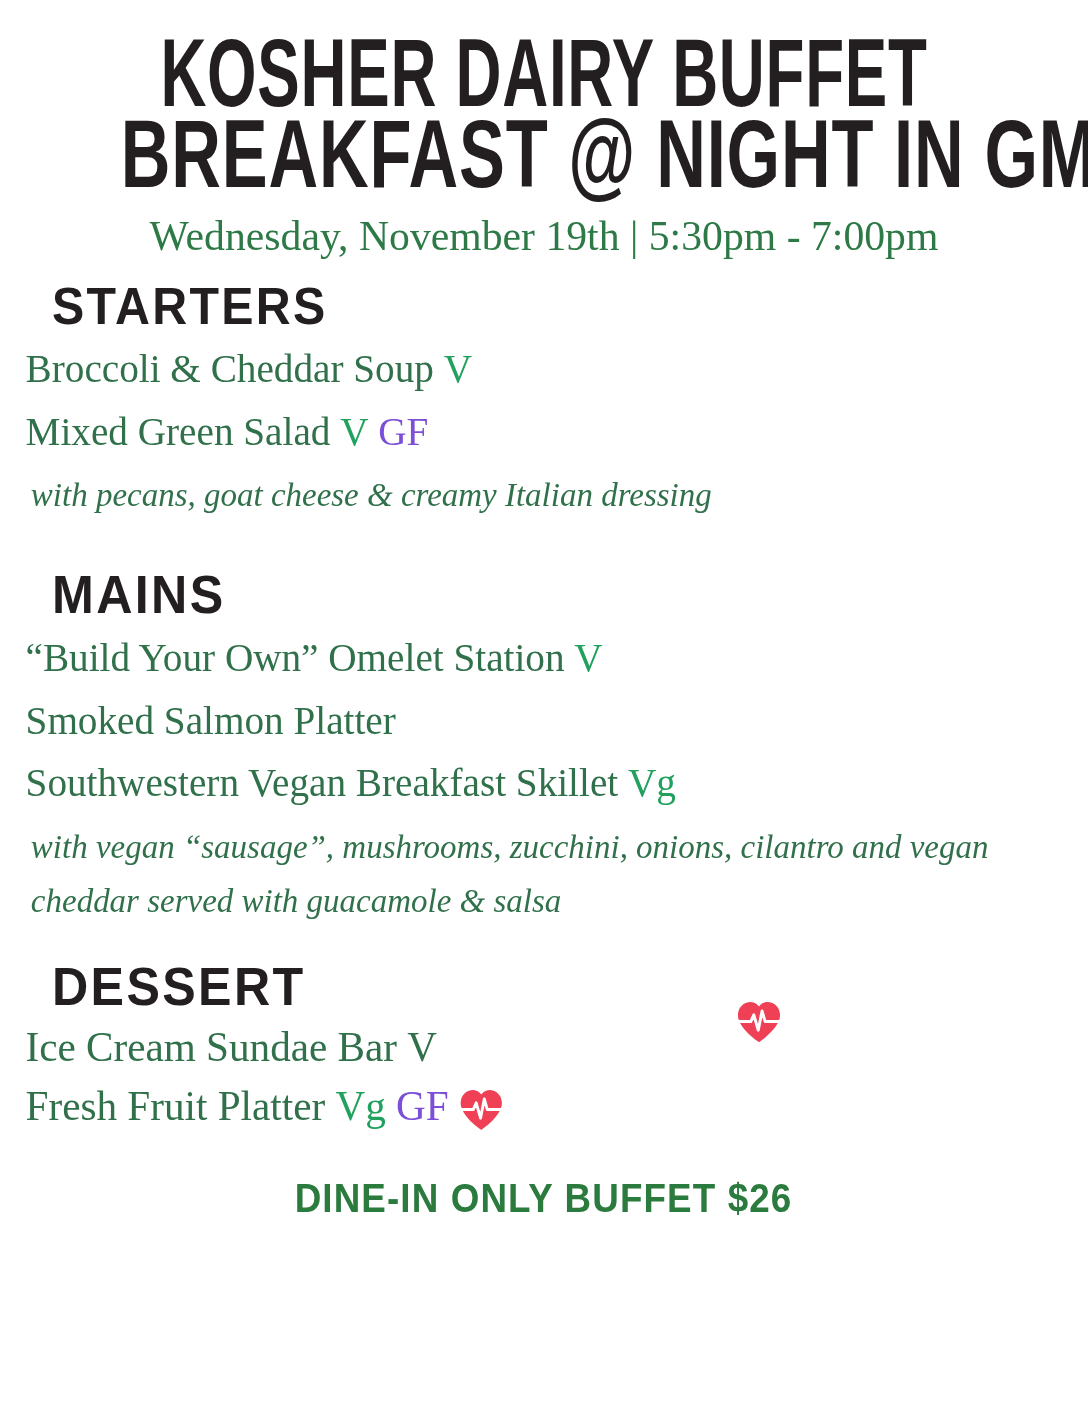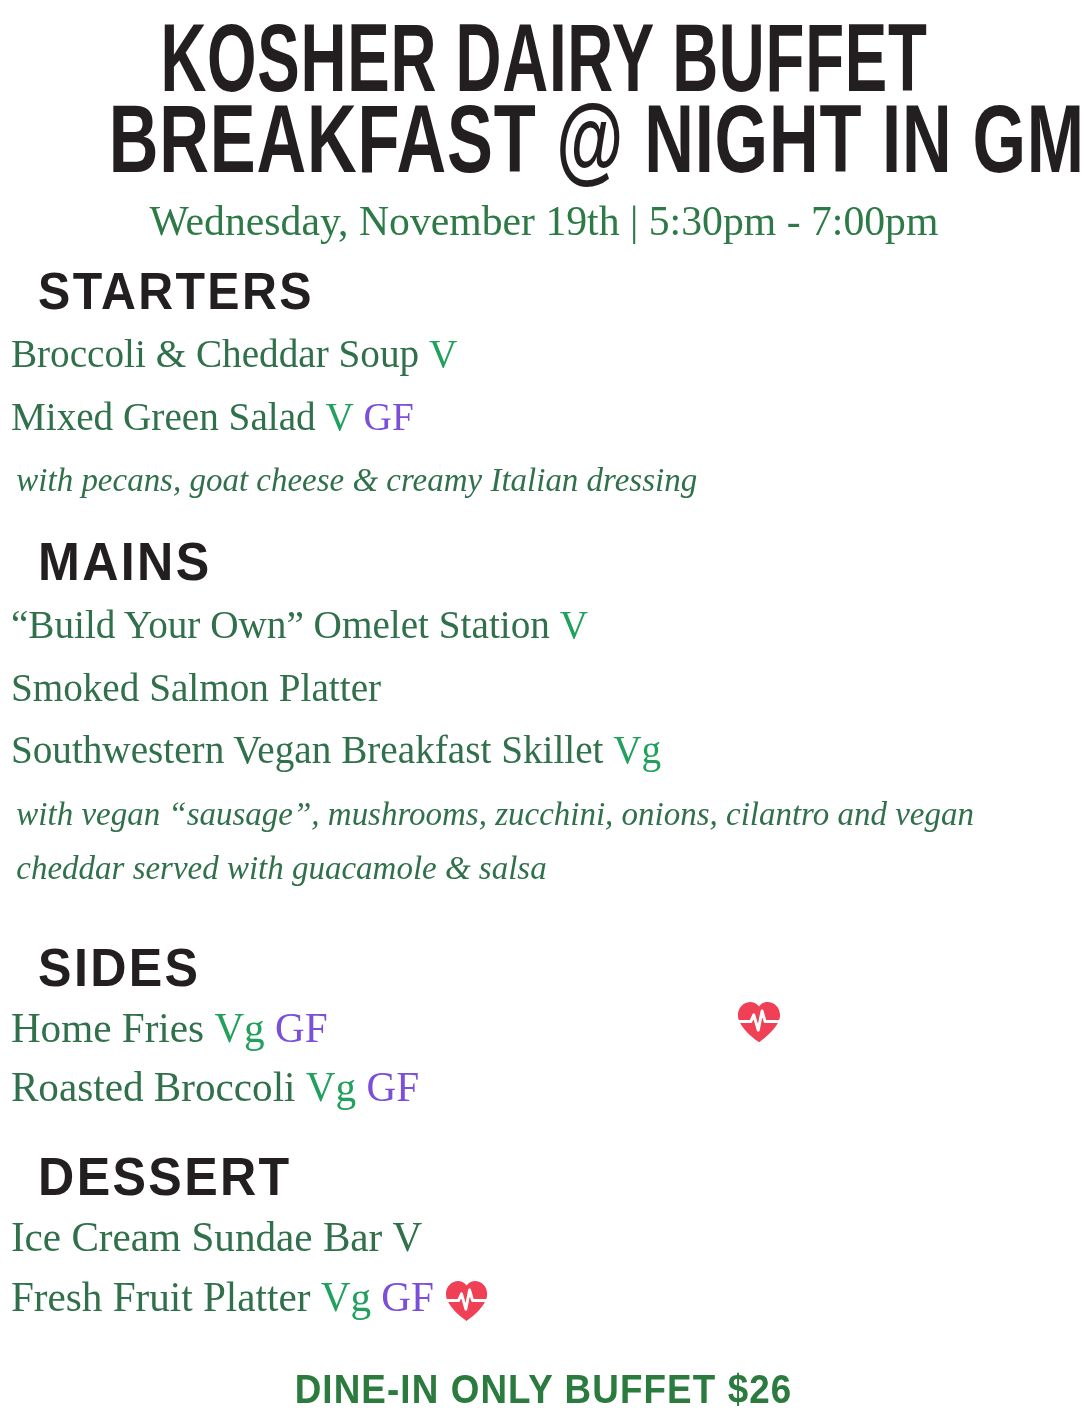--- a/index.html
+++ b/index.html
@@ -16,21 +16,21 @@
   }
 
   .menu-page {
     width: 1088px;
     height: 1408px;
     box-sizing: border-box;
     background: #ffffff;
     display: flex;
     flex-direction: column;
     align-items: center;
-    padding: 0;
+    padding: 15px;
     position: relative;
   }
 
   
   .title-block {
     width: 100%;
     text-align: center;
     margin-top: 18px;
   }
   .title-line {
@@ -75,21 +75,21 @@
     display: block;
     color: #231f20;
     font-family: "Liberation Sans", sans-serif;
     font-weight: 700;
     font-size: 52px;
     letter-spacing: 2.5px;
     line-height: 1.0;
     transform: scaleX(0.93);
   }
   .section-starters { margin-top: 22px; }
-  .section-mains    { margin-top: 32px; }
+  .section-mains    { margin-top: 50px; }
   .section-sides    { margin-top: 50px; }
   .section-dessert  { margin-top: 36px; }
 
   .section-starters .section-header { font-size: 52px; }
   .section-mains    .section-header { font-size: 54px; }
   .section-sides    .section-header { font-size: 54px; }
   .section-dessert  .section-header { font-size: 54px; }
 
   
   .dish-line {
@@ -207,31 +207,20 @@
     </span>
 
     <span class="dish-line">
       <span class="dish-name">Southwestern Vegan Breakfast Skillet</span><span>&nbsp;</span><span class="tag-vg">Vg</span>
     </span>
 
     <span class="desc-line">with vegan “sausage”, mushrooms, zucchini, onions, cilantro and vegan</span>
     <span class="desc-line tight">cheddar served with guacamole &amp; salsa</span>
   </div>
 
-  <div class="section section-sides">
-    <span class="section-header">SIDES</span>
-
-    <span class="dish-line">
-      <span class="dish-name">Home Fries</span><span>&nbsp;</span><span class="tag-vg">Vg</span><span>&nbsp;</span><span class="tag-gf">GF</span>
-    </span>
-
-    <span class="dish-line">
-      <span class="dish-name">Roasted Broccoli</span><span>&nbsp;</span><span class="tag-vg">Vg</span><span>&nbsp;</span><span class="tag-gf">GF</span>
-    </span>
-  </div>
 
   <div class="section section-dessert">
     <span class="section-header">DESSERT</span>
 
     <span class="dish-line">
       <span class="dish-name">Ice Cream Sundae Bar</span><span>&nbsp;</span><span class="tag-plain">V</span>
     </span>
 
     <span class="dish-line">
       <span class="dish-name">Fresh Fruit Platter</span><span>&nbsp;</span><span class="tag-vg">Vg</span><span>&nbsp;</span><span class="tag-gf">GF</span><span>&nbsp;</span><span class="heart-icon">

